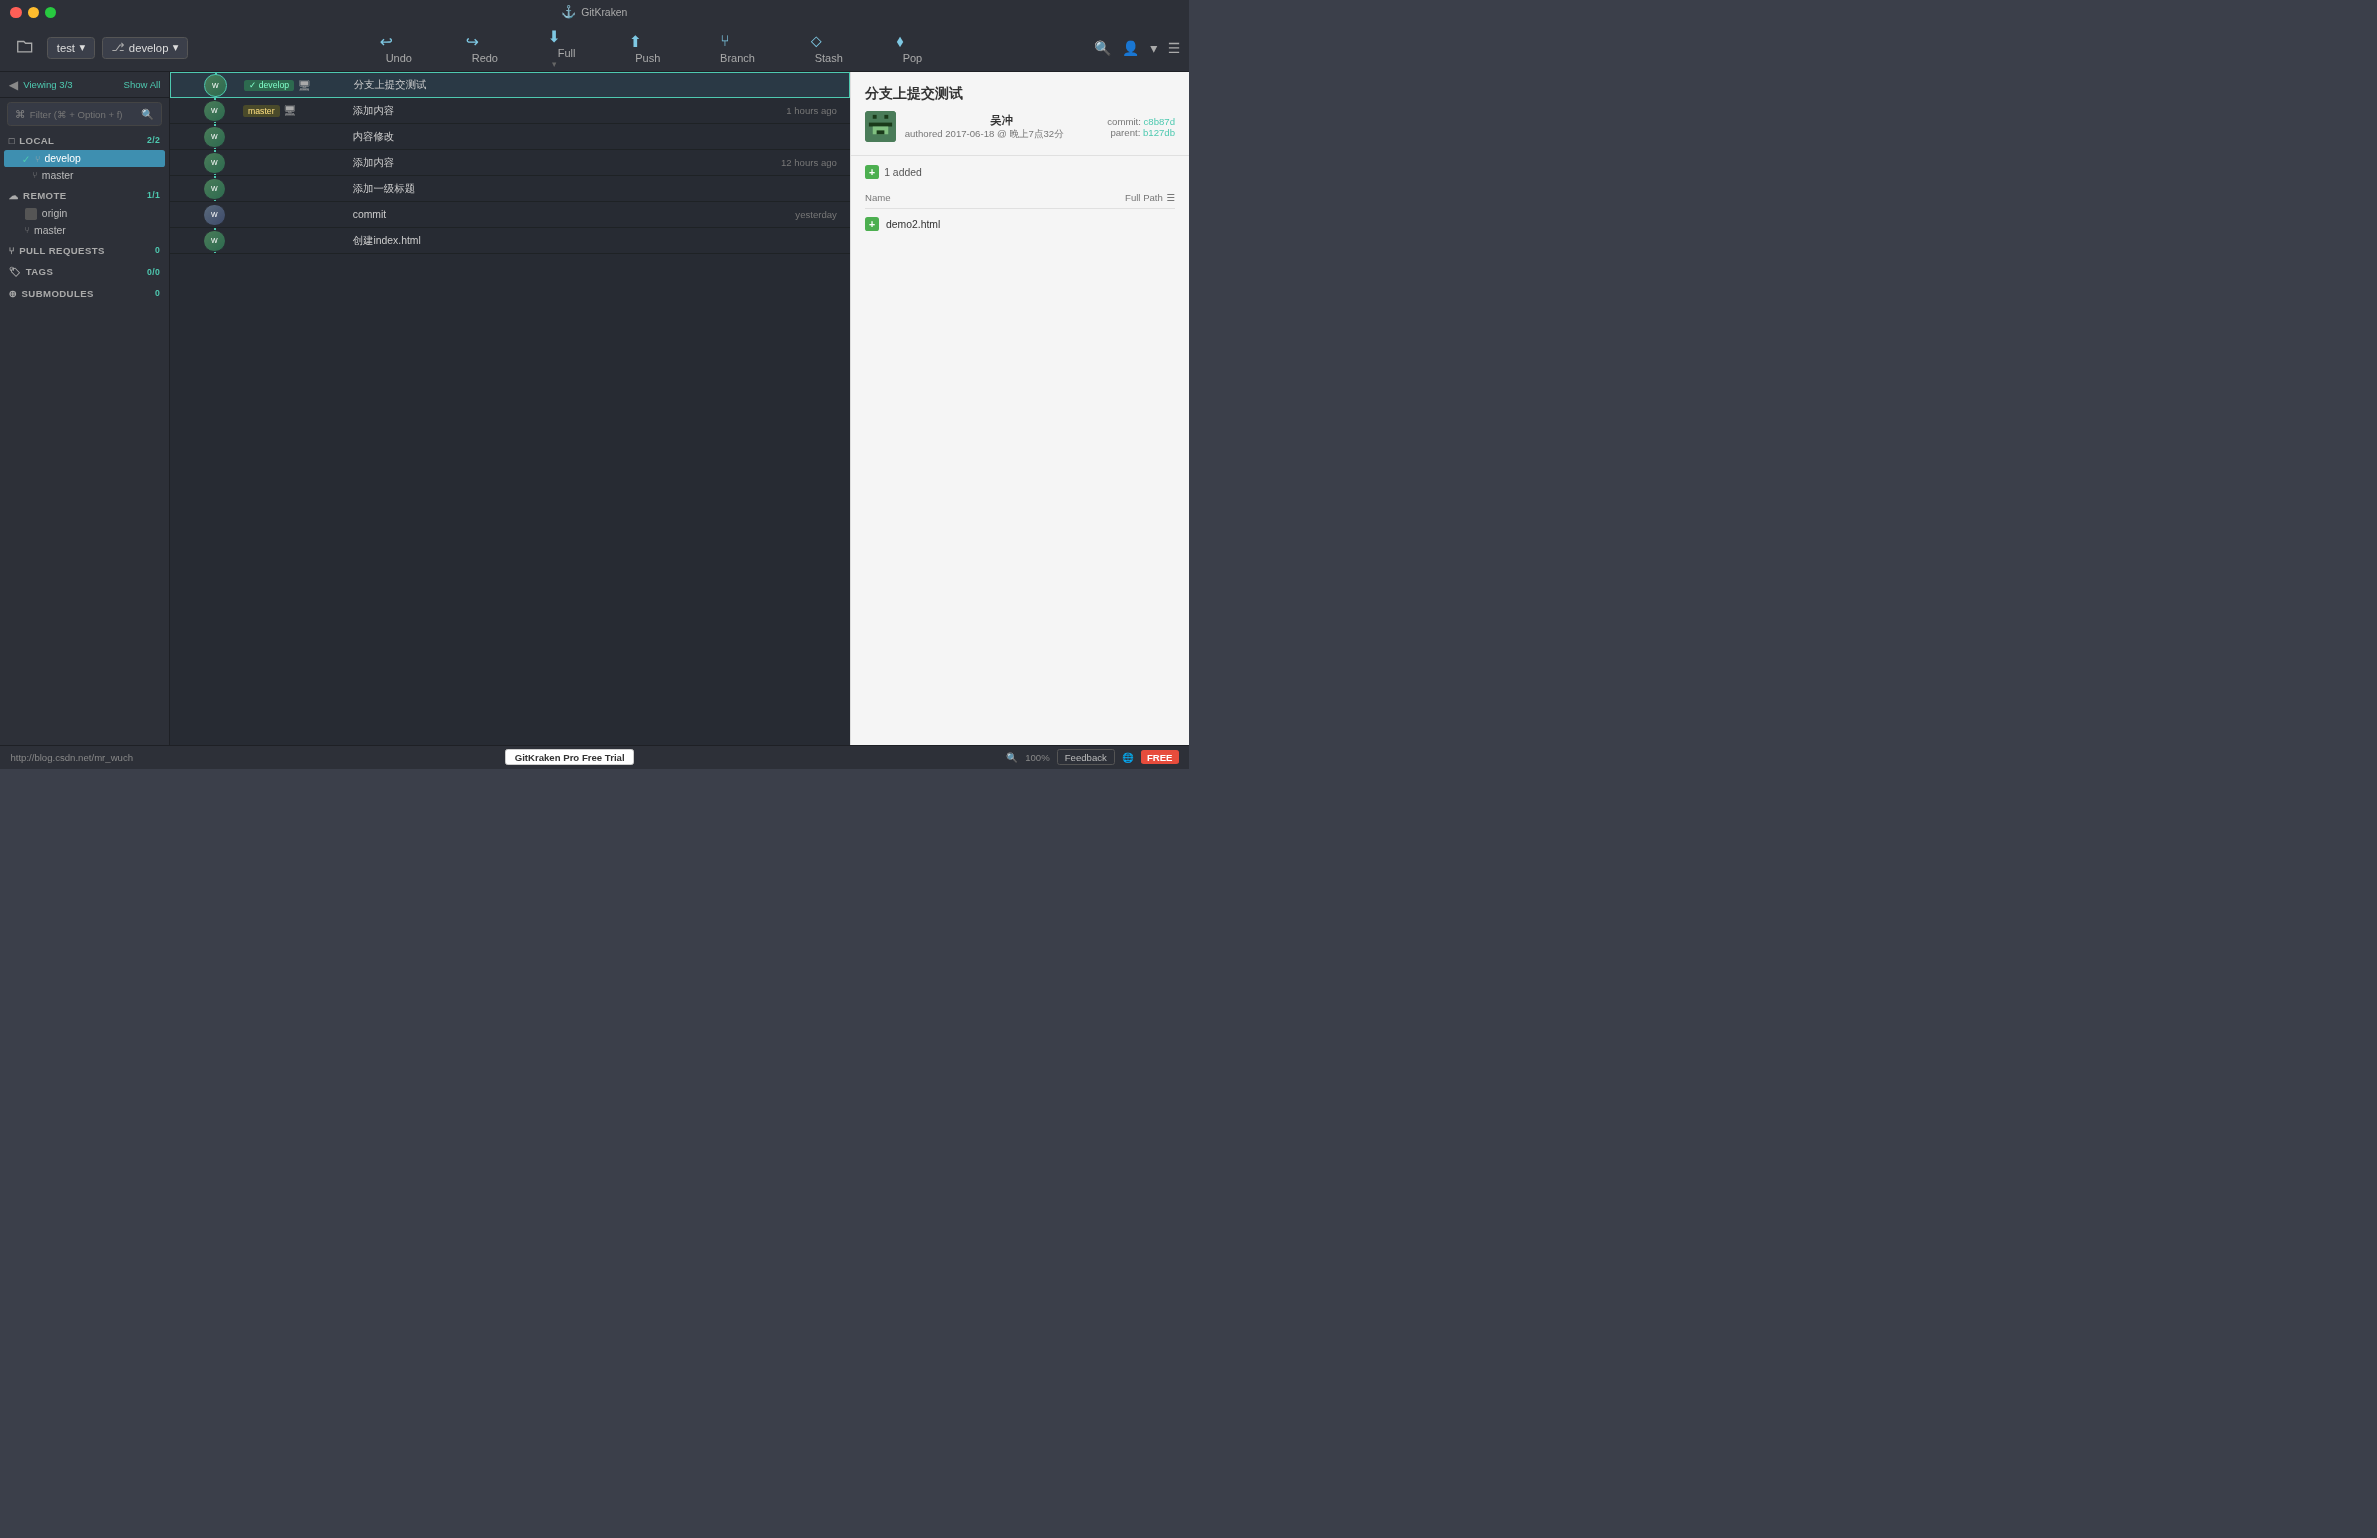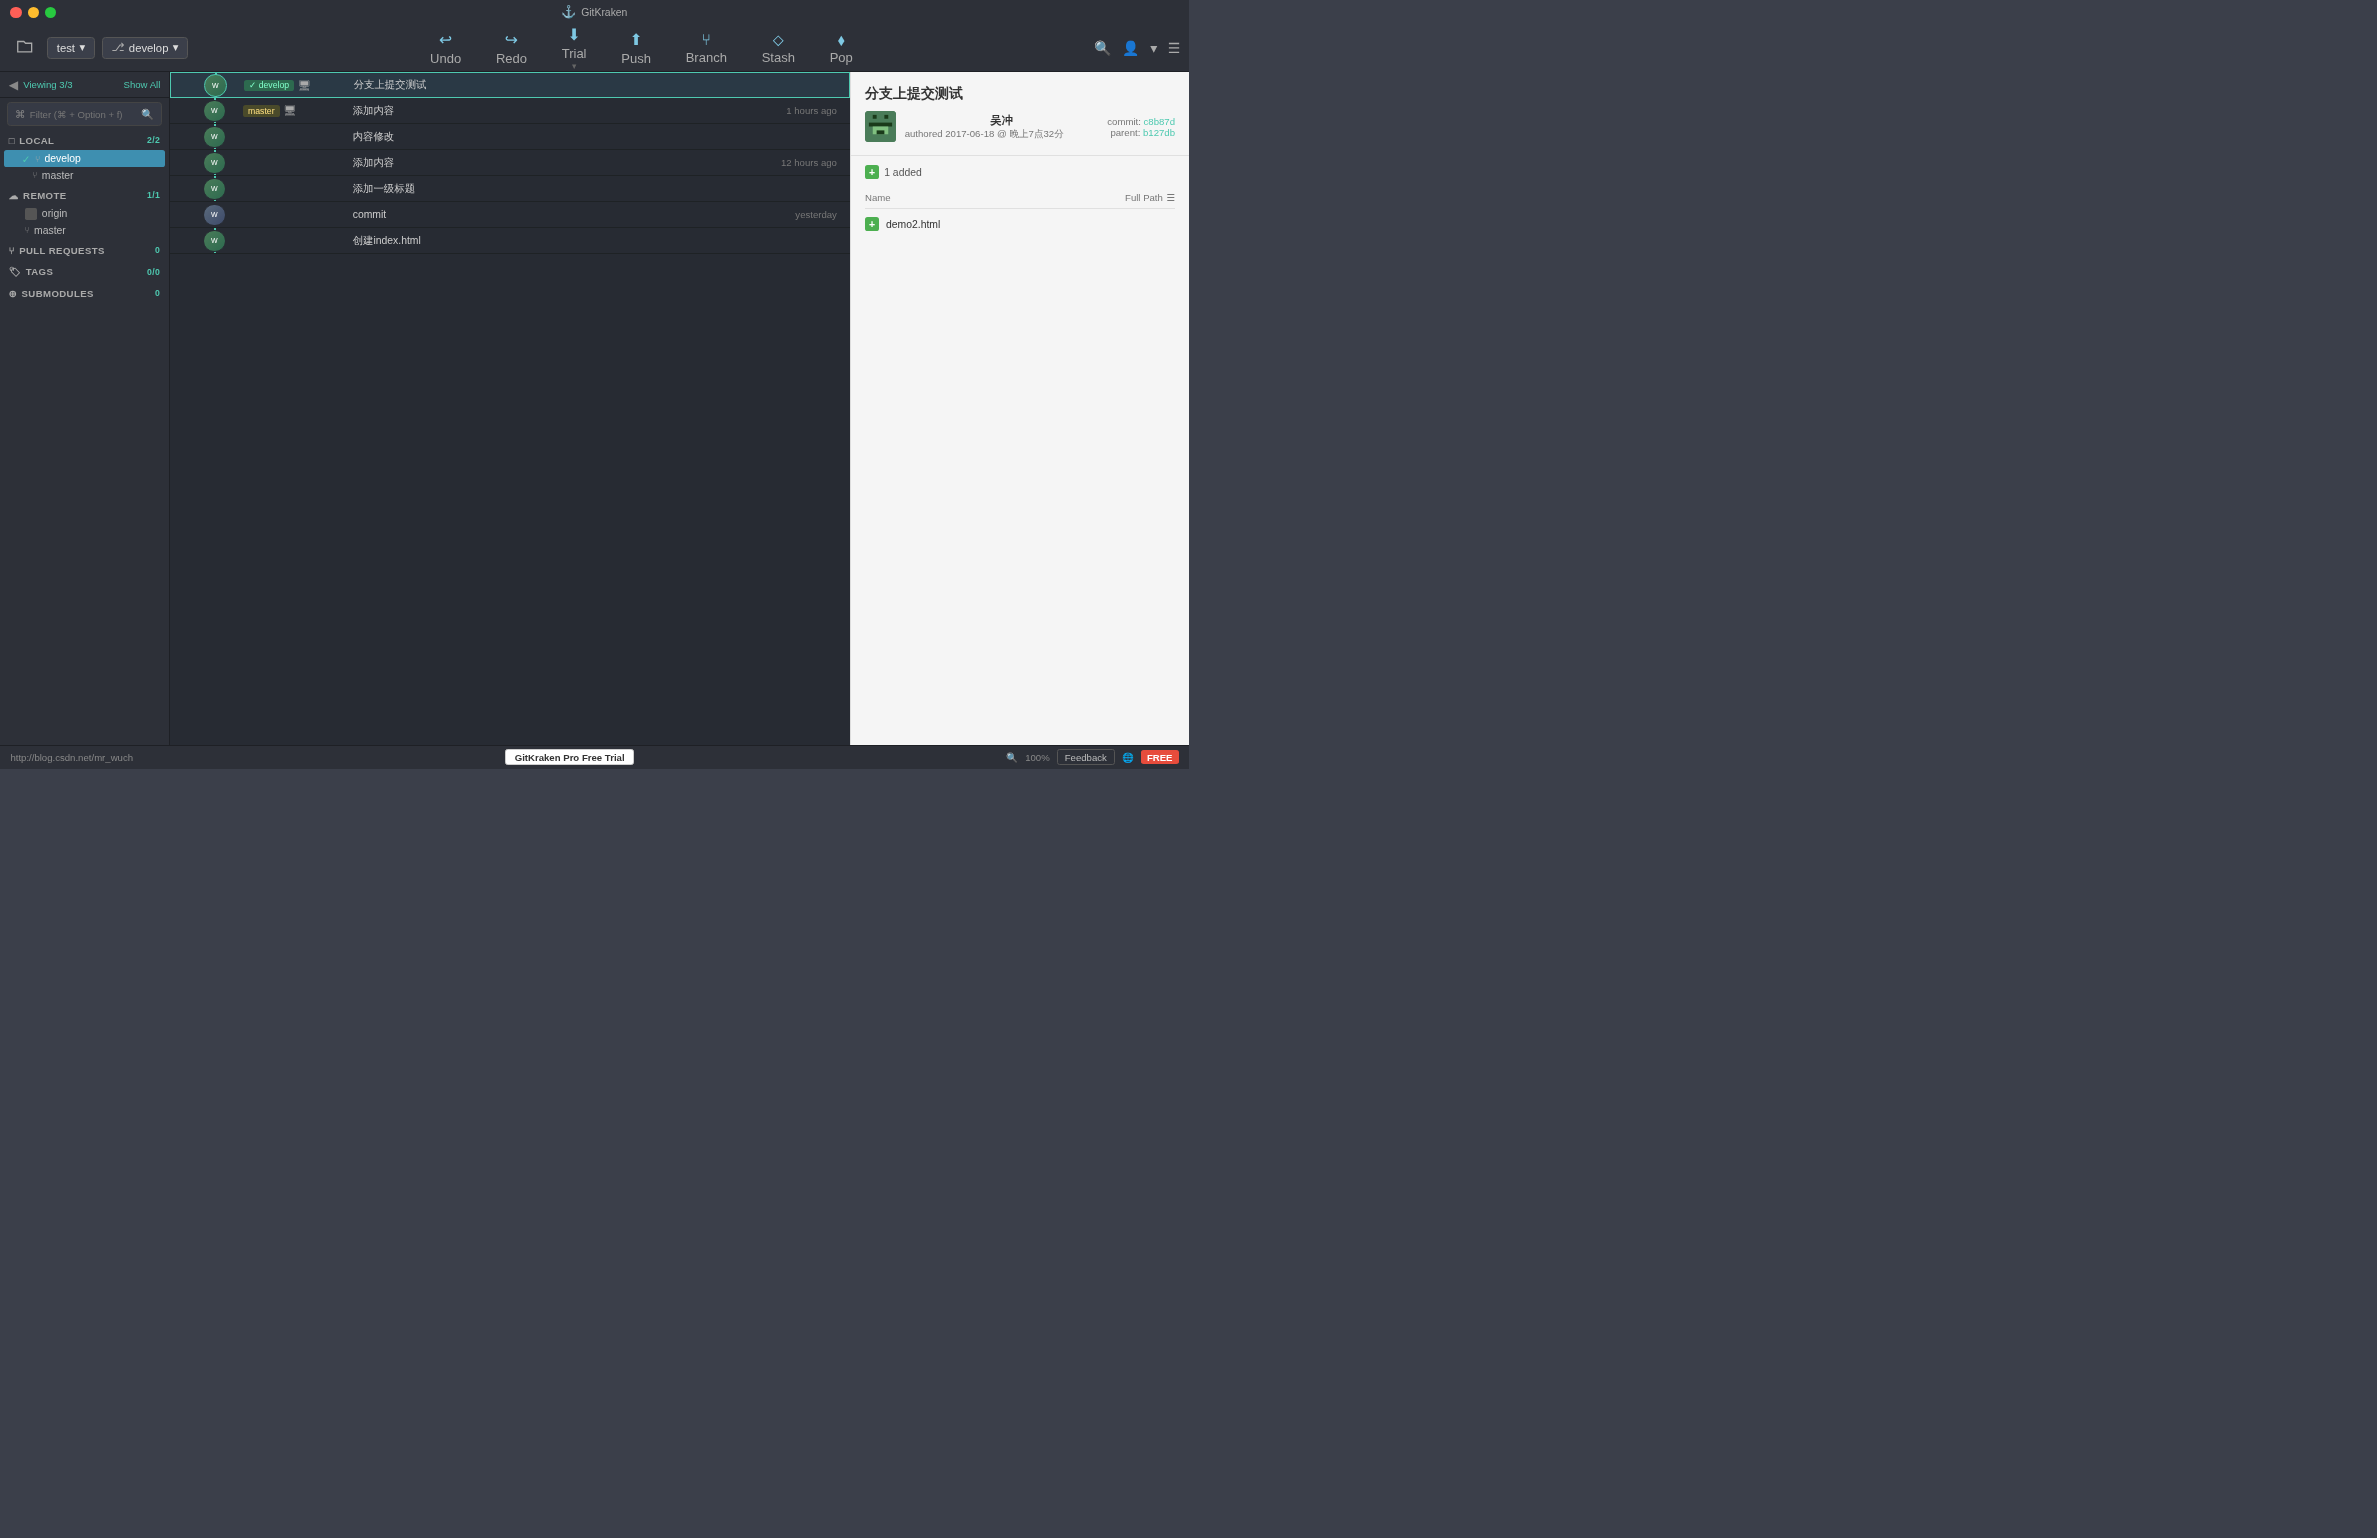--- a/index.html
+++ b/index.html
@@ -107,22 +107,23 @@
       color: #bbb;
       cursor: pointer;
       padding: 3.5px 8.7px;
       border-radius: 3.5px;
     }
     .toolbar-action .icon {
       font-size: 15.7px;
       color: #7ec8e3;
     }
     .toolbar-action .label {
-      font-size: 13px;
+      font-size: 11px;
       color: #aaa;
+      margin-left: 25px;
     }
     .toolbar-right {
       display: flex;
       align-items: center;
       gap: 10.4px;
       color: #aaa;
       font-size: 14px;
     }
 
     
@@ -502,21 +503,21 @@
     <div class="toolbar-action">
       <span class="icon">↩</span>
       <span class="label">Undo</span>
     </div>
     <div class="toolbar-action">
       <span class="icon">↪</span>
       <span class="label">Redo</span>
     </div>
     <div class="toolbar-action">
       <span class="icon">⬇</span>
-      <span class="label">Trial</span>
+      <span class="label">Full</span>
       <span style="color:#666;font-size:8.7px;margin-top:-1.7px;">▾</span>
     </div>
     <div class="toolbar-action">
       <span class="icon">⬆</span>
       <span class="label">Push</span>
     </div>
     <div class="toolbar-action">
       <span class="icon">⑂</span>
       <span class="label">Branch</span>
     </div>

